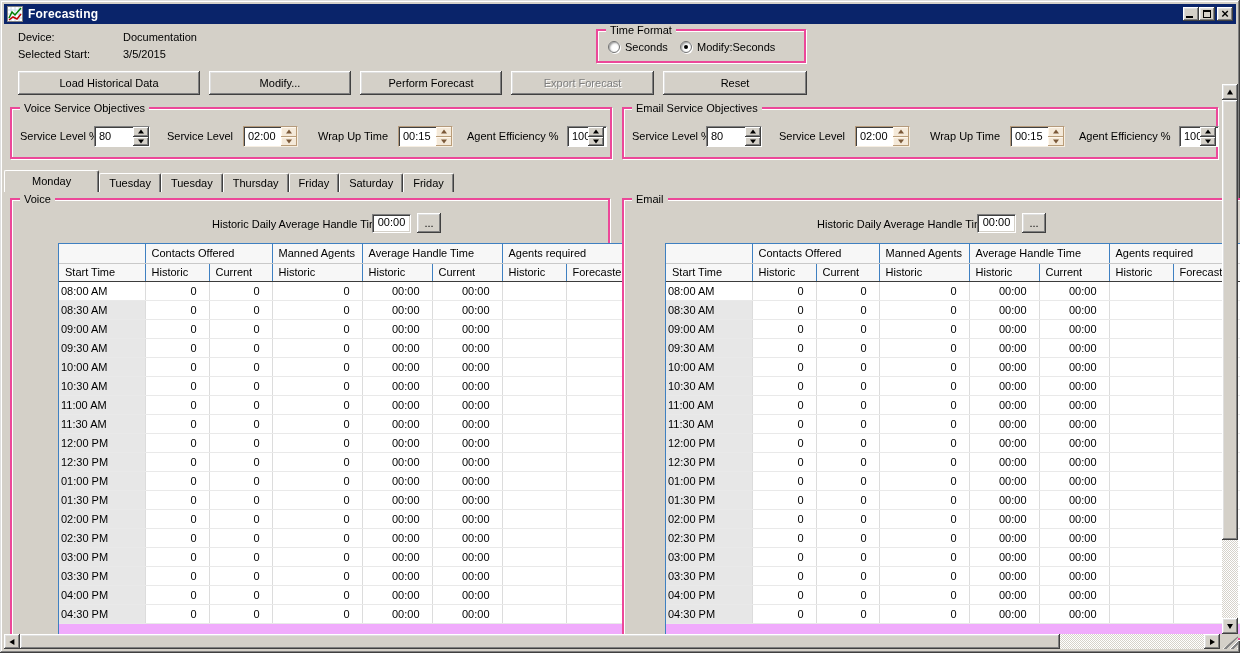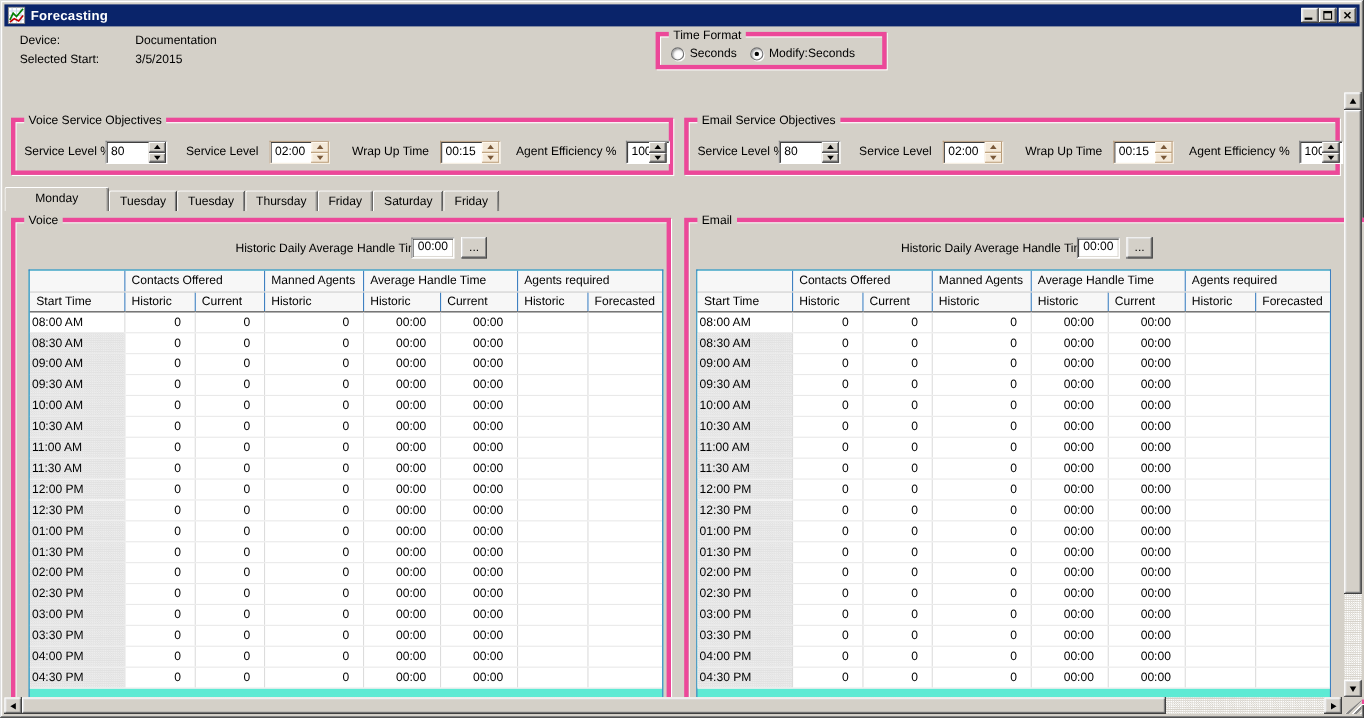--- a/index.html
+++ b/index.html
@@ -18,21 +18,21 @@
   .winbtn + .winbtn{margin-left:0;}
   .winbtn.close{margin-left:2px;}
   .g-min{position:absolute;left:3px;bottom:3px;width:7px;height:2px;background:#000;}
   .g-max{width:8px;height:8px;border:1px solid #000;border-top-width:2px;}
   .g-close{font-size:13px;font-weight:bold;line-height:10px;color:#000;}
   
   .lbl{position:absolute;font-size:11px;color:#000;white-space:nowrap;line-height:13px;}
   .btn{background:#D4D0C8;border:none;font-size:11px;color:#000;
     box-shadow:inset -1px -1px 0 #404040, inset 1px 1px 0 #FFFFFF, inset -2px -2px 0 #808080, inset 2px 2px 0 #DFDFDF;}
   .btn.disabled{color:#7E7E7E;text-shadow:1px 1px 0 #FFFFFF;}
-  .groupbox{position:absolute;border:4px solid #ec4899;box-shadow:inset 1px 1px 0 #FFFFFF, 1px 1px 0 #FFFFFF;}
+  .groupbox{position:absolute;border:2px solid #ec4899;box-shadow:inset 1px 1px 0 #FFFFFF, 1px 1px 0 #FFFFFF;}
   .groupbox>.legend{position:absolute;top:-7px;left:8px;background:#D4D0C8;padding:0 4px;font-size:11px;line-height:13px;white-space:nowrap;}
   .sunken{background:#FFF;border:1px solid;border-color:#808080 #FFFFFF #FFFFFF #808080;
     box-shadow:inset 1px 1px 0 #404040, inset -1px -1px 0 #D4D0C8;}
   
   .radio{position:absolute;width:12px;height:12px;border-radius:50%;background:#FFF;border:1px solid #707070;
     box-shadow:inset 1px 1px 2px rgba(64,64,64,.55), 1px 1px 0 #FFFFFF;}
   .radio .dot{display:none;position:absolute;left:3px;top:3px;width:4px;height:4px;border-radius:50%;background:#000;}
   .radio.checked .dot{display:block;}
   
   .spinfield{position:absolute;height:21px;display:flex;background:#FFF;border:1px solid;border-color:#808080 #FFFFFF #FFFFFF #808080;box-shadow:inset 1px 1px 0 #404040;}
@@ -55,21 +55,21 @@
   .toolbar .btn:nth-child(1){width:182px;}
   .toolbar .btn:nth-child(4){width:143px;}
   .toolbar .btn:nth-child(5){width:144px;margin-right:0;}
   
   .tabstrip{position:absolute;left:4px;top:170px;height:22px;display:flex;align-items:flex-start;z-index:2;}
   .tab{height:19px;margin-top:3px;padding:0 9px;line-height:18px;font-size:11px;background:#D4D0C8;
     border:1px solid;border-color:#FFFFFF #404040 transparent #FFFFFF;border-bottom:none;
     border-top-left-radius:2px;border-top-right-radius:2px;box-shadow:inset -1px 0 0 #808080;white-space:nowrap;}
   .tab.active{height:22px;margin-top:0;line-height:21px;padding:0 27px;position:relative;z-index:3;}
   
-  .grid-frame{position:absolute;border:1px solid var(--blue,#3F80C1);border-bottom:none;overflow:hidden;background:#5eead4;}
+  .grid-frame{position:absolute;border:1px solid var(--blue,#3F80C1);border-bottom:none;overflow:hidden;background:#f0abfc;margin-left:34px;}
   table.grid{border-collapse:collapse;table-layout:fixed;background:#FFF;}
   table.grid td{font-size:11px;color:#000;overflow:hidden;white-space:nowrap;}
   tr.grp td{height:19px;background:#F7F7F7;border-left:1px solid var(--blue,#3F80C1);border-bottom:1px solid #C9C9C9;padding:0 0 0 6px;}
   tr.sub td{height:18px;background:#F7F7F7;border-left:1px solid var(--blue,#3F80C1);border-bottom:1px solid #3C3C3C;padding:0 0 0 6px;}
   tr.grp td:first-child,tr.sub td:first-child{border-left:none;}
   tbody td{height:19px;border-left:1px solid #DCDCDC;border-bottom:1px solid #E9E9E9;}
   tbody td:first-child{border-left:none;}
   tbody td.time{padding-left:2px;background-color:#E6E6E6;
     background-image:repeating-conic-gradient(#EDEDED 0% 25%, #E1E1E1 0% 50%);background-size:2px 2px;}
   tbody tr:first-child td.time{background:#FFF;}
@@ -127,20 +127,27 @@
   <div class="groupbox" style="left:596px;top:29px;width:210px;height:34px;">
     <span class="legend">Time Format</span>
     <span class="radio" style="left:10px;top:10px;"></span>
     <span class="lbl" style="left:27px;top:10px;">Seconds</span>
     <span class="radio checked" style="left:82px;top:10px;">
         <span class="dot"></span>
       </span>
     <span class="lbl" style="left:99px;top:10px;">Modify:Seconds</span>
   </div>
 
+  <div class="toolbar">
+      <button type="button" class="btn">Load Historical Data</button>
+      <button type="button" class="btn">Modify...</button>
+      <button type="button" class="btn">Perform Forecast</button>
+      <button type="button" class="btn disabled">Export Forecast</button>
+      <button type="button" class="btn">Reset</button>
+    </div>
 
   <div class="groupbox" style="left:10px;top:107px;width:602px;height:52px;">
     <span class="legend">Voice Service Objectives</span>
     <span class="lbl" style="left:8px;top:21px;">Service Level %</span>
     <div class="spinfield" style="left:82px;top:17px;width:56px;">
       <span class="val">80</span>
       <span class="spinner">
           <span class="sb up"></span>
           <span class="sb dn"></span>
         </span>

